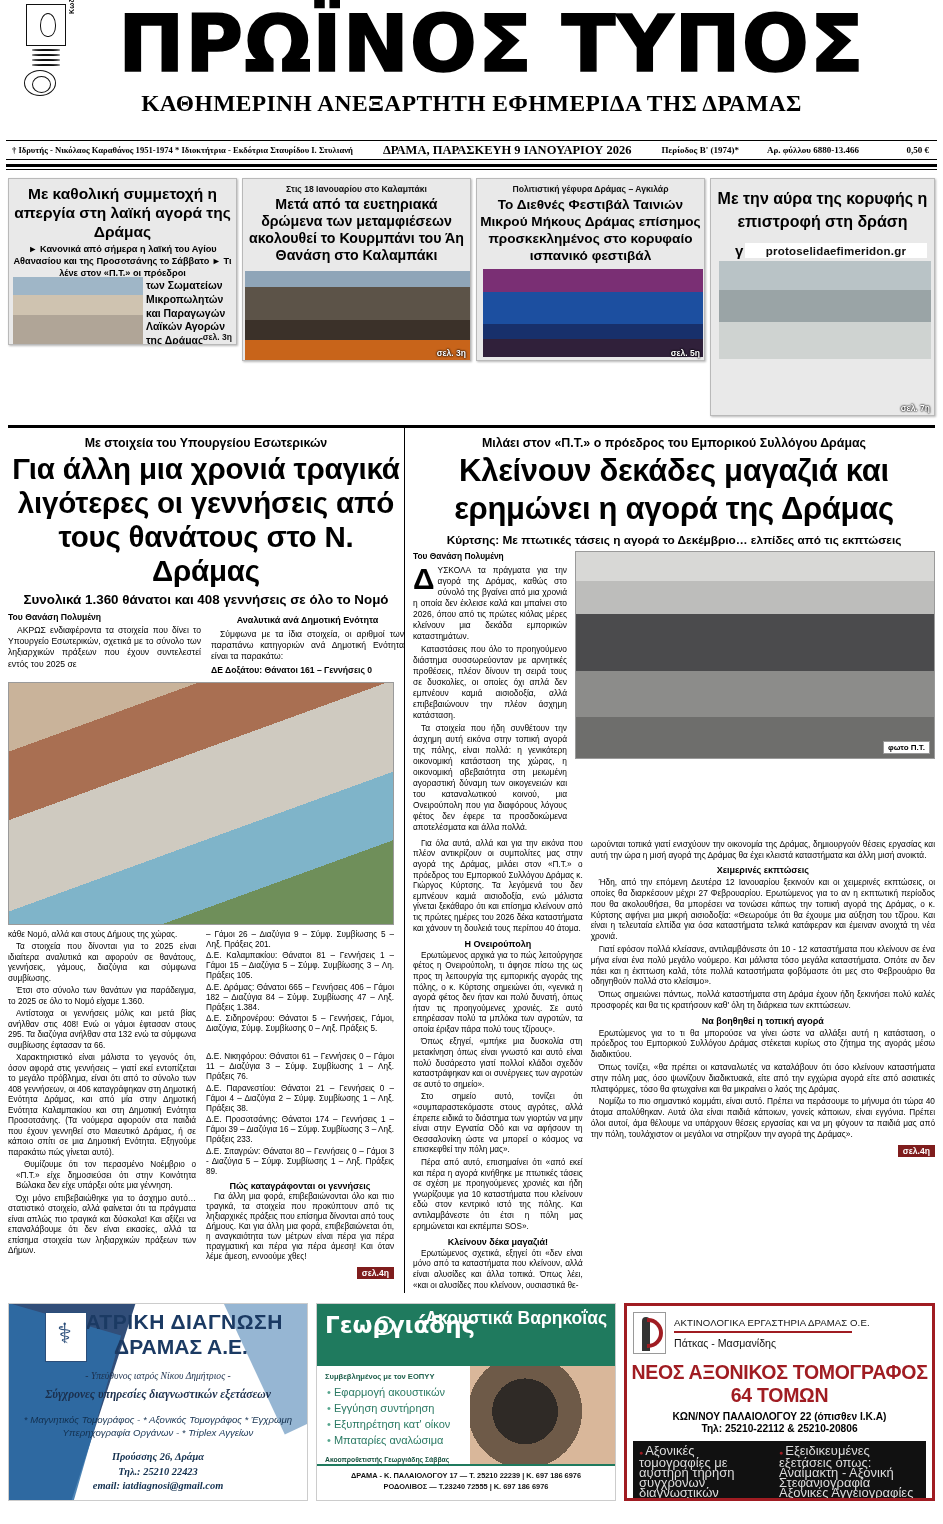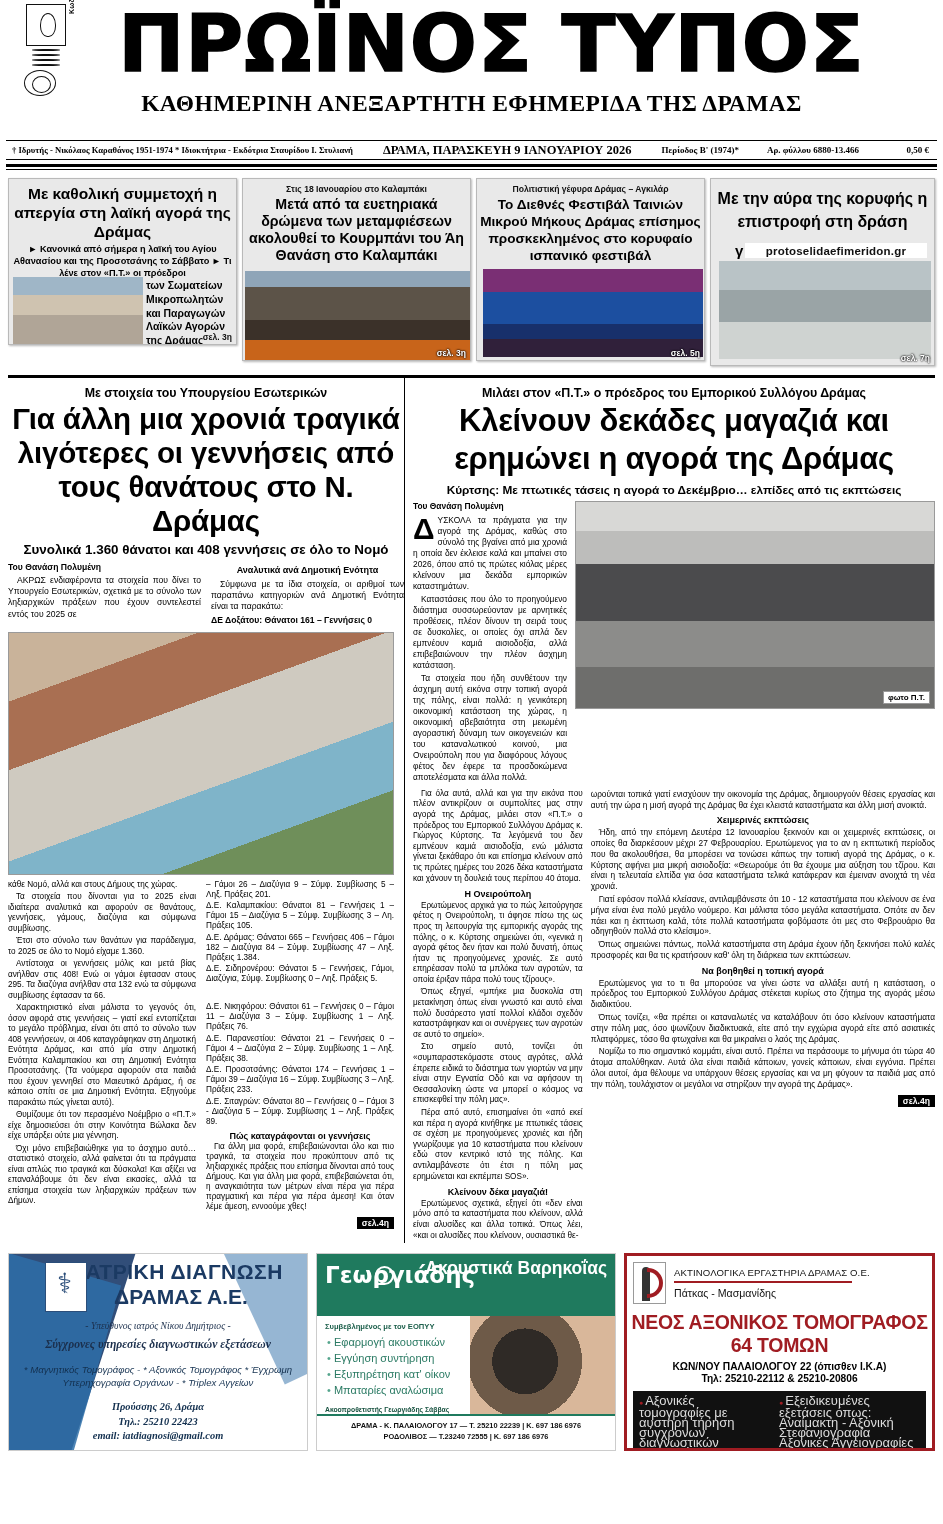--- a/index.html
+++ b/index.html
@@ -69,21 +69,21 @@
   
   .teasers { display:flex; gap:5px; padding: 8px 8px 0 8px; }
   .teaser {
     position:relative; border:1px solid #b9b9b9; background:#e9e9e9;
     box-shadow: 1px 1px 2px rgba(0,0,0,.28);
     overflow:hidden;
   }
   .t1 { width:232px; height:167px; }
   .t2 { width:232px; height:183px; }
   .t3 { width:232px; height:183px; }
-  .t4 { width:228px; height:188px; }
+  .t4 { width:228px; height:238px; }
   .teaser .kicker {
     text-align:center; font-size:8.6px; font-weight:bold; color:#111;
     padding: 5px 4px 0 4px; line-height:10px;
   }
   .teaser .head {
     text-align:center; font-weight:bold; color:#000;
     padding: 2px 3px 0 3px;
   }
   .t1 .head { font-size:15.5px; line-height:19px; padding-top:5px;}
   .t2 .head { font-size:14.2px; line-height:17px; }
@@ -148,21 +148,21 @@
   }
   .subhead { text-align:center; font-weight:bold; font-size:13.4px; padding-top:4px; }
   .subhead-r { text-align:center; font-weight:bold; font-size:11.8px; padding-top:5px; }
   .twocol { column-count:2; column-gap:10px; font-size:8.6px; line-height:11.2px;
             text-align:justify; hyphens:auto; }
   .twocol p { text-indent: 9px; margin-bottom:2px; }
   .subhd { font-weight:bold; text-align:center; text-indent:0 !important; padding:3px 0 1px 0; font-size:9px;}
   .runhd { font-weight:bold; text-indent:0 !important; }
 
   .contlabel {
-    display:inline-block; background:#000000; color:#fff; font-size:8.6px;
+    display:inline-block; background:#7f1d1d; color:#fff; font-size:8.6px;
     font-weight:bold; padding:1px 5px; float:right; margin-top:3px;
   }
 
   .dropcap::first-letter {
     font-size:30px; font-weight:bold; float:left; line-height:25px;
     padding-right:3px; padding-top:1px;
   }
 
   
   .art-photo-left {
@@ -338,21 +338,21 @@
 
       <div class="art-photo-left ph-aerial"></div>
 
       <div style="display:flex; gap:10px;">
         <div style="width:188px; font-size:8.2px; line-height:10.5px; text-align:justify;">
           <p style="text-indent:0; margin-bottom:2px;">κάθε Νομό, αλλά και στους Δήμους της χώρας.</p>
           <p style="text-indent:8px; margin-bottom:2px;">Τα στοιχεία που δίνονται για το 2025 είναι ιδιαίτερα αναλυτικά και αφορούν σε θανάτους, γεννήσεις, γάμους, διαζύγια και σύμφωνα συμβίωσης.</p>
           <p style="text-indent:8px; margin-bottom:2px;">Έτσι στο σύνολο των θανάτων για παράδειγμα, το 2025 σε όλο το Νομό είχαμε 1.360.</p>
           <p style="text-indent:8px; margin-bottom:2px;">Αντίστοιχα οι γεννήσεις μόλις και μετά βίας ανήλθαν στις 408! Ενώ οι γάμοι έφτασαν στους 295. Τα διαζύγια ανήλθαν στα 132 ενώ τα σύμφωνα συμβίωσης έφτασαν τα 66.</p>
           <p style="text-indent:8px; margin-bottom:2px;">Χαρακτηριστικό είναι μάλιστα το γεγονός ότι, όσον αφορά στις γεννήσεις – γιατί εκεί εντοπίζεται το μεγάλο πρόβλημα, είναι ότι από το σύνολο των 408 γεννήσεων, οι 406 καταγράφηκαν στη Δημοτική Ενότητα Δράμας, και από μία στην Δημοτική Ενότητα Καλαμπακίου και στη Δημοτική Ενότητα Προσοτσάνης. (Τα νούμερα αφορούν στα παιδιά που έχουν γεννηθεί στο Μαιευτικό Δράμας, ή σε κάποιο σπίτι σε μια Δημοτική Ενότητα. Εξηγούμε παρακάτω πώς γίνεται αυτό).</p>
-          <p style="text-indent:8px; margin-bottom:2px;">Θυμίζουμε ότι τον περασμένο Νοέμβριο ο «Π.Τ.» είχε δημοσιεύσει ότι στην Κοινότητα Βώλακα δεν είχε υπάρξει ούτε μια γέννηση.</p>
+          <p style="text-indent:8px; margin-bottom:2px;margin-left:8px;">Θυμίζουμε ότι τον περασμένο Νοέμβριο ο «Π.Τ.» είχε δημοσιεύσει ότι στην Κοινότητα Βώλακα δεν είχε υπάρξει ούτε μια γέννηση.</p>
           <p style="text-indent:8px; margin-bottom:2px;">Όχι μόνο επιβεβαιώθηκε για το άσχημο αυτό… στατιστικό στοιχείο, αλλά φαίνεται ότι τα πράγματα είναι απλώς πιο τραγικά και δύσκολα! Και αξίζει να επαναλάβουμε ότι δεν είναι εικασίες, αλλά τα επίσημα στοιχεία των ληξιαρχικών πράξεων των Δήμων.</p>
         </div>
         <div style="width:188px; font-size:8.2px; line-height:10px; text-align:justify;">
           <p style="text-indent:0; margin-bottom:1.5px;">– Γάμοι 26 – Διαζύγια 9 – Σύμφ. Συμβίωσης 5 – Ληξ. Πράξεις 201.</p>
           <p style="text-indent:0; margin-bottom:1.5px;">Δ.Ε. Καλαμπακίου: Θάνατοι 81 – Γεννήσεις 1 – Γάμοι 15 – Διαζύγια 5 – Σύμφ. Συμβίωσης 3 – Λη. Πράξεις 105.</p>
           <p style="text-indent:0; margin-bottom:1.5px;">Δ.Ε. Δράμας: Θάνατοι 665 – Γεννήσεις 406 – Γάμοι 182 – Διαζύγια 84 – Σύμφ. Συμβίωσης 47 – Ληξ. Πράξεις 1.384.</p>
           <p style="text-indent:0; margin-bottom:18px;">Δ.Ε. Σιδηρονέρου: Θάνατοι 5 – Γεννήσεις, Γάμοι, Διαζύγια, Σύμφ. Συμβίωσης 0 – Ληξ. Πράξεις 5.</p>
           <p style="text-indent:0; margin-bottom:1.5px;">Δ.Ε. Νικηφόρου: Θάνατοι 61 – Γεννήσεις 0 – Γάμοι 11 – Διαζύγια 3 – Σύμφ. Συμβίωσης 1 – Ληξ. Πράξεις 76.</p>
           <p style="text-indent:0; margin-bottom:1.5px;">Δ.Ε. Παρανεστίου: Θάνατοι 21 – Γεννήσεις 0 – Γάμοι 4 – Διαζύγια 2 – Σύμφ. Συμβίωσης 1 – Ληξ. Πράξεις 38.</p>
           <p style="text-indent:0; margin-bottom:1.5px;">Δ.Ε. Προσοτσάνης: Θάνατοι 174 – Γεννήσεις 1 – Γάμοι 39 – Διαζύγια 16 – Σύμφ. Συμβίωσης 3 – Ληξ. Πράξεις 233.</p>

